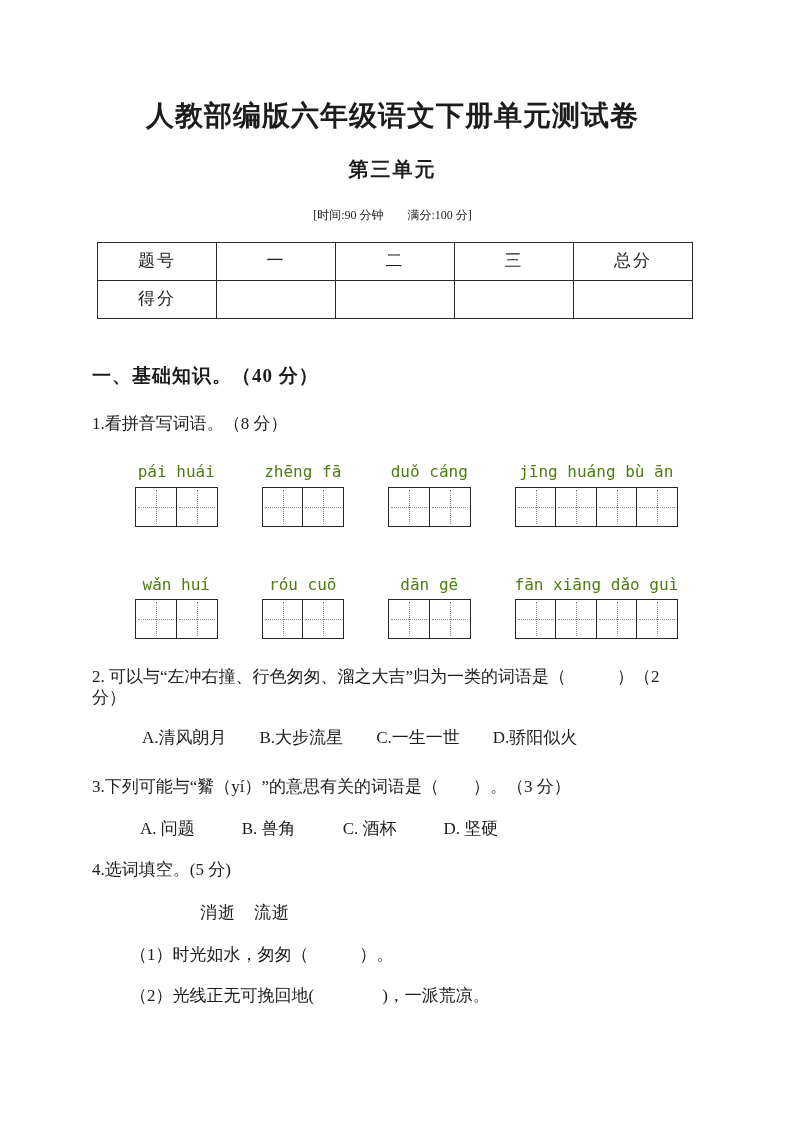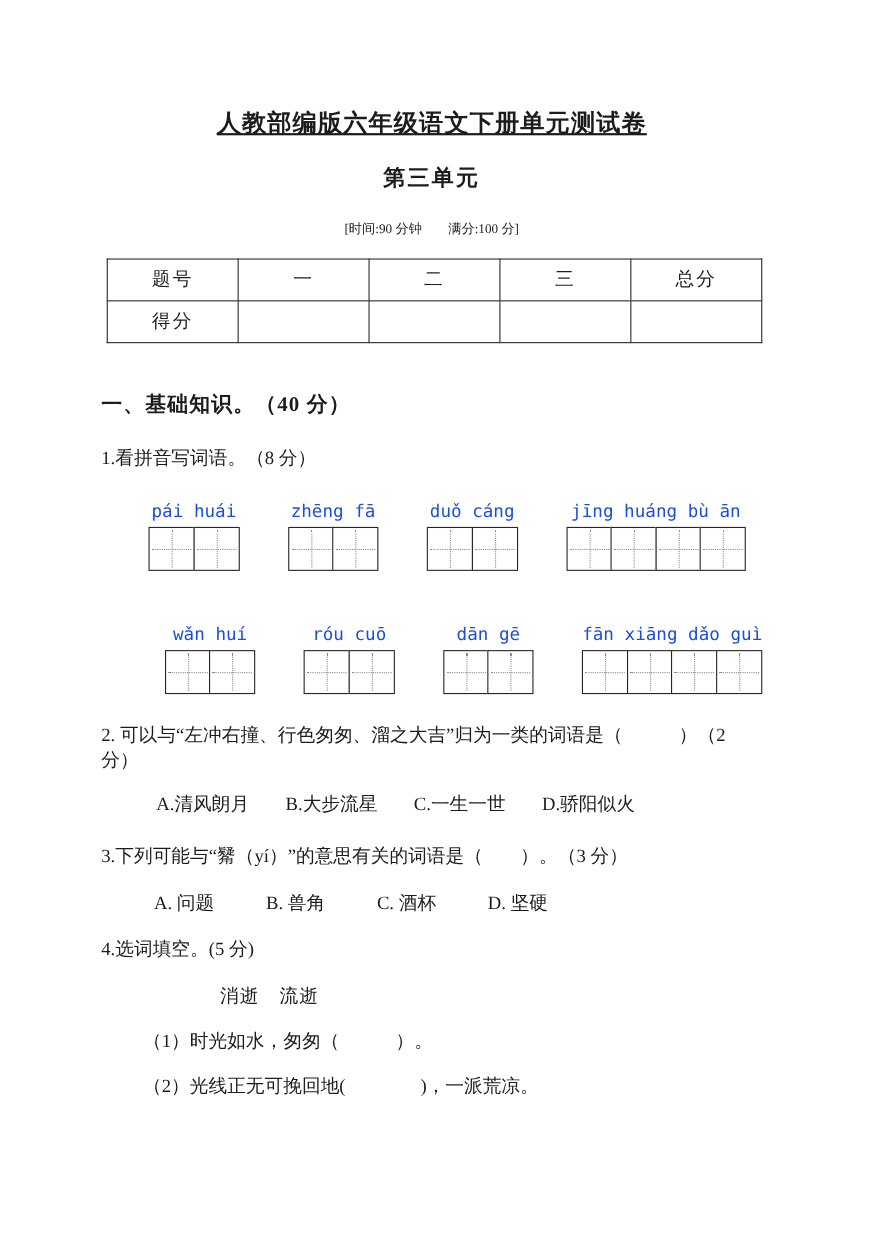--- a/index.html
+++ b/index.html
@@ -9,23 +9,22 @@
     margin:0 auto;
     background:#ffffff;
     font-family:"Liberation Serif","DejaVu Serif",serif;
     color:#1c1c1c;
     overflow:hidden;
     box-sizing:border-box;
     padding:98px 100px 0 92px;
   }
   .centered { text-align:center; }
   .title {
-    font-size:22px; font-weight:bold; line-height:1.25; margin:0;
+    font-size:28px; font-weight:bold; line-height:1.25; margin:0;
     letter-spacing:1px;
-    text-decoration:underline;
   }
   .subtitle {
     font-size:20px; font-weight:bold; line-height:1.2; margin:24px 0 0 0;
     letter-spacing:2px;
   }
   .meta {
     font-size:12px; line-height:1.2; margin-top:27px;
   }
   table.score-table {
     border-collapse:collapse;
@@ -45,28 +44,28 @@
   .section-heading {
     font-size:19px; font-weight:bold; margin:46px 0 0 0; line-height:1.2;
     letter-spacing:1px;
   }
   .line { font-size:17px; line-height:1.25; }
   .q1-stem { margin-top:25px; }
   .pinyin-row {
     display:flex; gap:44px; margin-left:43px; align-items:flex-end;
   }
   .pinyin-row.first { margin-top:28px; }
-  .pinyin-row.second { margin-top:48px;justify-content:flex-end; }
+  .pinyin-row.second { margin-top:48px; }
   .pinyin-group { display:flex; flex-direction:column; align-items:center; }
   .pinyin-label {
     font-family:"DejaVu Sans Mono",monospace;
     font-size:16px; line-height:1.2;
     margin-bottom:5px;
     white-space:nowrap;
-    color:#1d4ed8;
+    color:#4d7c0f;
   }
   .writing-grid { display:flex; }
   .writing-cell {
     position:relative;
     width:42px; height:40px;
     border:1.5px solid #262626;
     background:#fff;
     box-sizing:border-box;
   }
   .writing-cell + .writing-cell { margin-left:-1.5px; }

